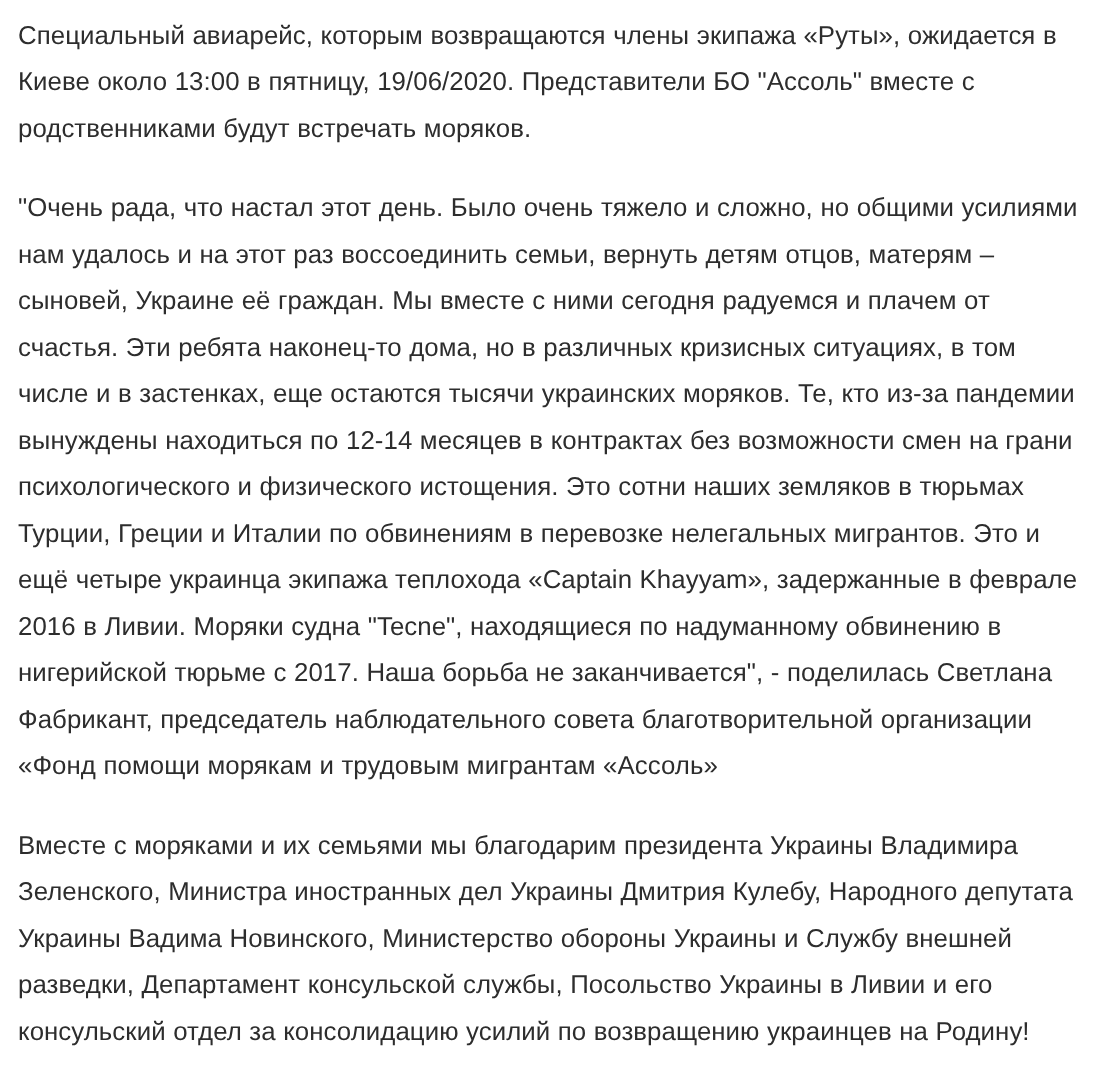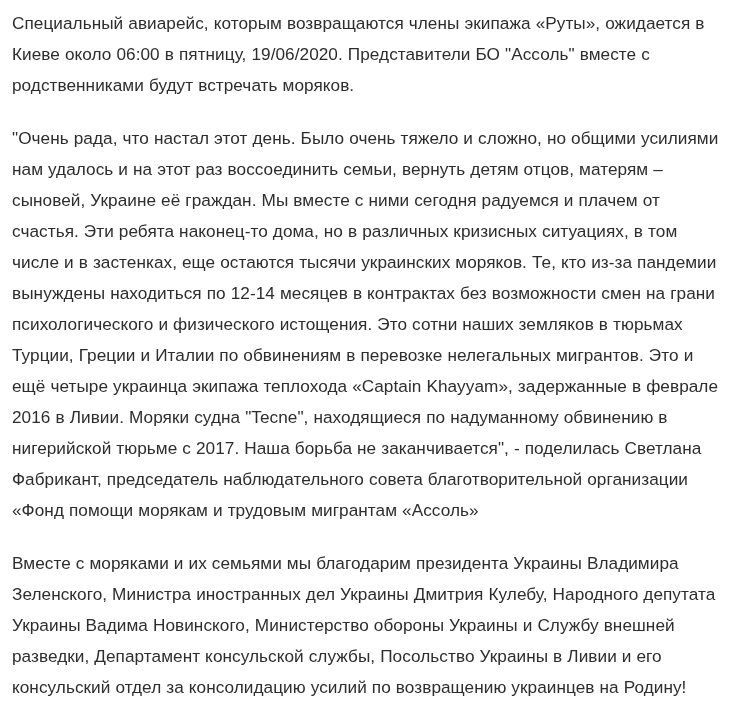--- a/index.html
+++ b/index.html
@@ -28,16 +28,16 @@
     word-spacing: 0.2px;
   }
   .para:last-child {
     margin-bottom: 0;
   }
 </style>
 </head>
 <body>
 
 <div id="article">
-  <p class="para">Специальный авиарейс, которым возвращаются члены экипажа «Руты», ожидается в Киеве около 06:00 в пятницу, 19/06/2020. Представители БО "Ассоль" вместе с родственниками будут встречать моряков.</p>
+  <p class="para">Специальный авиарейс, которым возвращаются члены экипажа «Руты», ожидается в Киеве около 13:00 в пятницу, 19/06/2020. Представители БО "Ассоль" вместе с родственниками будут встречать моряков.</p>
   <p class="para">"Очень рада, что настал этот день. Было очень тяжело и сложно, но общими усилиями нам удалось и на этот раз воссоединить семьи, вернуть детям отцов, матерям – сыновей, Украине её граждан. Мы вместе с ними сегодня радуемся и плачем от счастья. Эти ребята наконец-то дома, но в различных кризисных ситуациях, в том числе и в застенках, еще остаются тысячи украинских моряков. Те, кто из-за пандемии вынуждены находиться по 12-14 месяцев в контрактах без возможности смен на грани психологического и физического истощения. Это сотни наших земляков в тюрьмах Турции, Греции и Италии по обвинениям в перевозке нелегальных мигрантов. Это и ещё четыре украинца экипажа теплохода «Captain Khayyam», задержанные в феврале 2016 в Ливии. Моряки судна "Tecne", находящиеся по надуманному обвинению в нигерийской тюрьме с 2017. Наша борьба не заканчивается", - поделилась Светлана Фабрикант, председатель наблюдательного совета благотворительной организации «Фонд помощи морякам и трудовым мигрантам «Ассоль»</p>
   <p class="para">Вместе с моряками и их семьями мы благодарим президента Украины Владимира Зеленского, Министра иностранных дел Украины Дмитрия Кулебу, Народного депутата Украины Вадима Новинского, Министерство обороны Украины и Службу внешней разведки, Департамент консульской службы, Посольство Украины в Ливии и его консульский отдел за консолидацию усилий по возвращению украинцев на Родину!</p>
 </div>
 
 </body></html>

